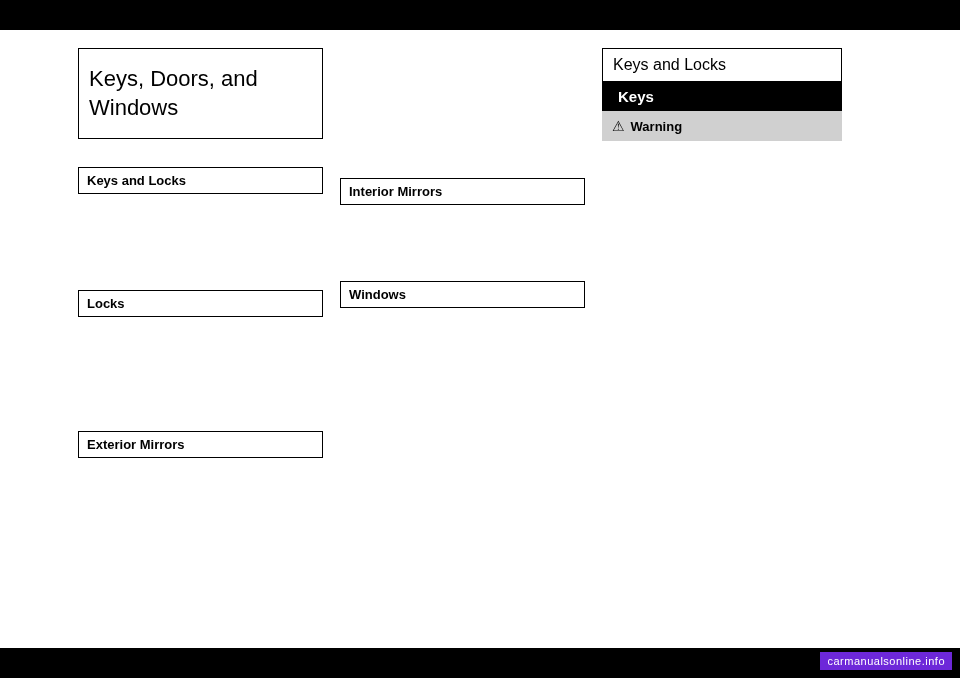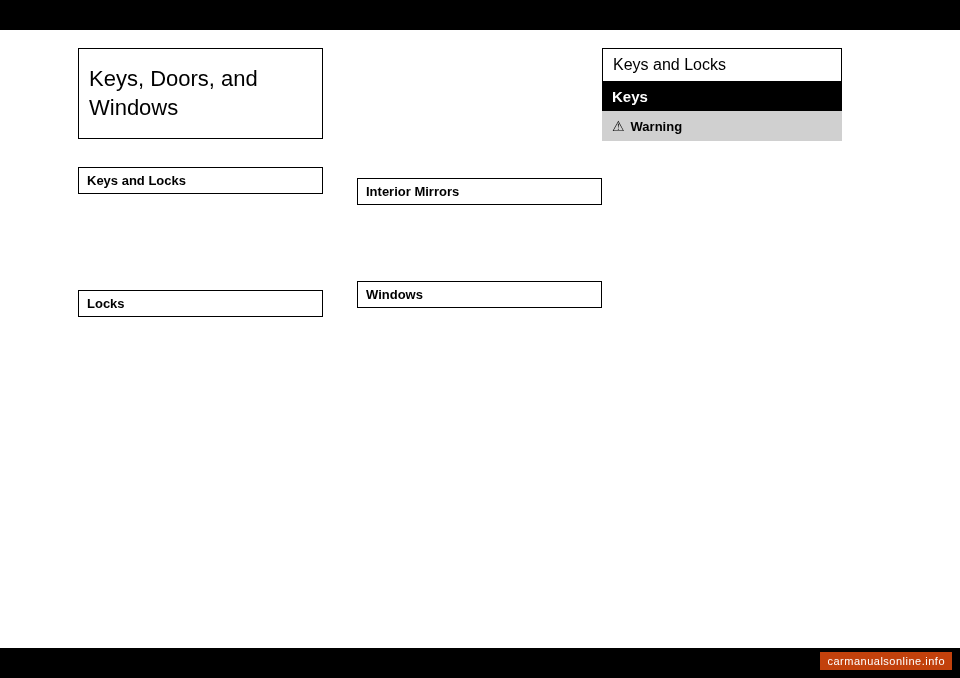--- a/index.html
+++ b/index.html
@@ -52,21 +52,21 @@
       display: block;
       width: 100%;
     }
 
     .left-spacer-sm { height: 18px; }
     .left-spacer-lg { height: 90px; }
 
     
     .middle-column {
       position: absolute;
-      left: 357px;
+      left: 340px;
       top: 48px;
       width: 245px;
     }
 
     .middle-spacer-top { height: 130px; }
     .middle-spacer-md { height: 70px; }
 
     
     .right-column {
       position: absolute;
@@ -81,21 +81,21 @@
       border: 1.5px solid #000;
       padding: 7px 10px;
       margin-bottom: 0;
       display: block;
       width: 100%;
     }
 
     .right-keys-label {
       font-size: 15px;
       font-weight: bold;
-      padding: 6px 10px;
+      padding: 6px 16px;
       background: #000;
       color: #fff;
       display: block;
       width: 100%;
       margin-bottom: 0;
     }
 
     .warning-badge {
       display: flex;
       align-items: center;
@@ -113,21 +113,21 @@
       font-size: 13px;
       font-weight: bold;
       text-align: center;
     }
 
     
     .watermark {
       position: absolute;
       bottom: 8px;
       right: 8px;
-      background: #c2410c;
+      background: #6d28d9;
       color: #fff;
       font-size: 11px;
       padding: 3px 7px;
       font-family: Arial, sans-serif;
       letter-spacing: 0.5px;
     }
 
     .black-bar-top {
       position: absolute;
       top: 0;
@@ -163,20 +163,21 @@
 
     <div class="left-spacer-lg"></div>
 
     <span class="section-label">Locks</span>
 
     <div class="left-spacer-sm"></div>
 
 
     <div class="left-spacer-lg"></div>
 
+    <span class="section-label">Exterior Mirrors</span>
   </div>
 
   <div class="middle-column">
     <div class="middle-spacer-top"></div>
 
     <span class="section-label">Interior Mirrors</span>
 
     <div class="middle-spacer-md"></div>
 
     <span class="section-label">Windows</span>

